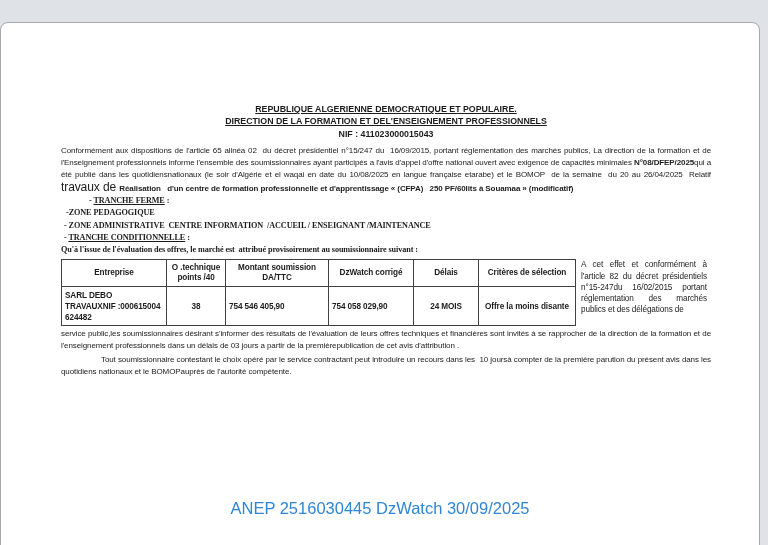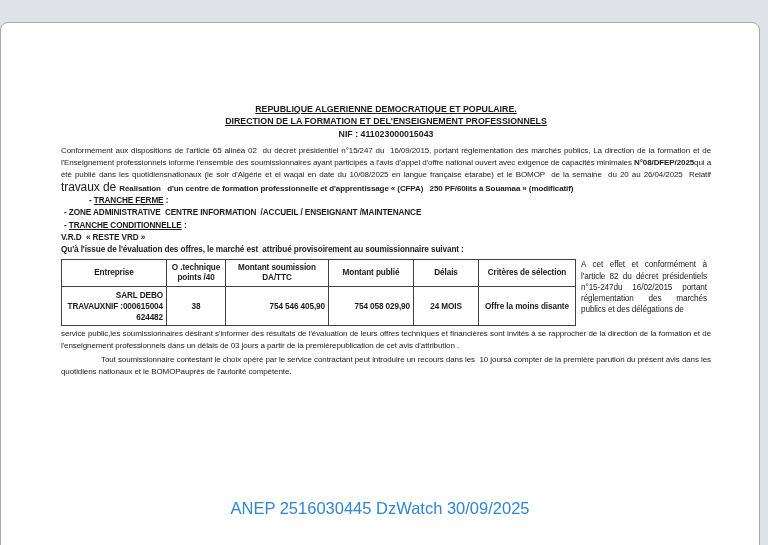--- a/index.html
+++ b/index.html
@@ -8,31 +8,31 @@
   .page{position:absolute;left:0;top:2px;width:758px;height:530px;background:#ffffff;
         border:1px solid #a6a7b1;border-radius:8px;margin-top:20px;}
   .content{position:absolute;left:60px;top:80px;width:650px;}
   .doc-header{text-align:center;font-weight:bold;font-size:8.8px;line-height:12.4px;}
   .u{text-decoration:underline;}
   .b{font-weight:bold;}
   .body-text{margin:0;font-size:8px;line-height:12px;text-align:justify;
              letter-spacing:-0.1px;white-space:pre-wrap;}
   .intro{margin-top:5px;}
   .big{font-size:12px;}
-  .sec{font-weight:bold;font-size:8.2px;line-height:12.2px;white-space:pre-wrap;letter-spacing:-0.1px;}
+  .sec{font-weight:bold;font-size:8.2px;line-height:12.2px;white-space:pre-wrap;letter-spacing:-0.1px;font-family:Liberation Serif, serif;}
   .indent1{margin-left:28px;}
   .indent2{margin-left:5px;}
   .indent3{margin-left:3px;}
   .award-row{display:flex;align-items:flex-start;margin-top:3px;gap:5px;}
   table.award-table{border-collapse:collapse;table-layout:fixed;width:514px;flex:0 0 auto;padding-left:23px;}
   .award-table th,.award-table td{border:1px solid #404040;font-size:8.2px;font-weight:bold;
         text-align:center;vertical-align:middle;padding:2px 3px;letter-spacing:-0.1px;}
   .award-table th{height:22px;line-height:10px;}
   .award-table td{height:34px;line-height:11px;}
-  .award-table td.left{text-align:right;}
+  .award-table td.left{text-align:left;}
   .side-note{width:126px;font-size:8.2px;line-height:11.3px;text-align:justify;
              letter-spacing:-0.1px;}
   .closing{margin-top:2px;}
   .indent-first{text-indent:40px;}
   .anep{position:absolute;left:0;top:475px;width:100%;text-align:center;
         color:#2e86d5;font-size:16.5px;line-height:20px;}
 </style>
 </head>
 <body>
 
@@ -43,43 +43,43 @@
       <div class="doc-header">
         <div class="u">REPUBLIQUE  ALGERIENNE DEMOCRATIQUE ET POPULAIRE.</div>
         <div class="u">DIRECTION DE LA FORMATION ET DEL'ENSEIGNEMENT PROFESSIONNELS</div>
         <div>NIF : 411023000015043</div>
       </div>
 
       <p class="body-text intro"><span>Conformément aux dispositions de l'article 65 alinéa 02  du décret présidentiel n°15/247 du  16/09/2015, portant réglementation des marchés publics, La direction de la formation et de l'Enseignement professionnels informe l'ensemble des soumissionnaires ayant participés a l'avis d'appel d'offre national ouvert avec exigence de capacités minimales </span><span class="b">N°08/DFEP/2025</span><span>qui a été publié dans les quotidiensnationaux (le soir d'Algérie et el waqai en date du 10/08/2025 en langue française etarabe) et le BOMOP  de la semaine  du 20 au 26/04/2025  Relatif </span><span class="big">travaux de </span><span class="b">Réalisation   d'un centre de formation professionnelle et d'apprentissage « (CFPA)   250 PF/60lits à Souamaa » (modificatif)</span></p>
 
       <div class="sec indent1"><span>- </span><span class="u">TRANCHE FERME</span><span> :</span></div>
 
+      <div class="sec indent2">-ZONE PEDAGOGIQUE</div>
       <div class="sec indent3">- ZONE ADMINISTRATIVE  CENTRE INFORMATION  /ACCUEIL / ENSEIGNANT /MAINTENANCE</div>
 
       <div class="sec indent3"><span>- </span><span class="u">TRANCHE CONDITIONNELLE</span><span> :</span></div>
 
-      <div class="sec">V.R.D  « RESTE VRD »</div>
       <div class="sec">Qu'à l'issue de l'évaluation des offres, le marché est  attribué provisoirement au soumissionnaire suivant :</div>
 
       <div class="award-row">
         <table class="award-table">
           <colgroup>
             <col style="width:105px">
               <col style="width:59px">
               <col style="width:103px">
             <col style="width:85px">
               <col style="width:65px">
               <col style="width:97px">
           </colgroup>
           <thead>
             <tr>
               <th>Entreprise</th>
               <th>O .technique points /40</th>
               <th>Montant soumission DA/TTC</th>
-              <th>Montant publié</th>
+              <th>DzWatch corrigé</th>
               <th>Délais</th>
               <th>Critères de sélection</th>
             </tr>
           </thead>
           <tbody>
             <tr>
               <td class="left">
                 <div>SARL DEBO</div>
                 <div>TRAVAUXNIF :000615004</div>
                 <div>624482</div>

